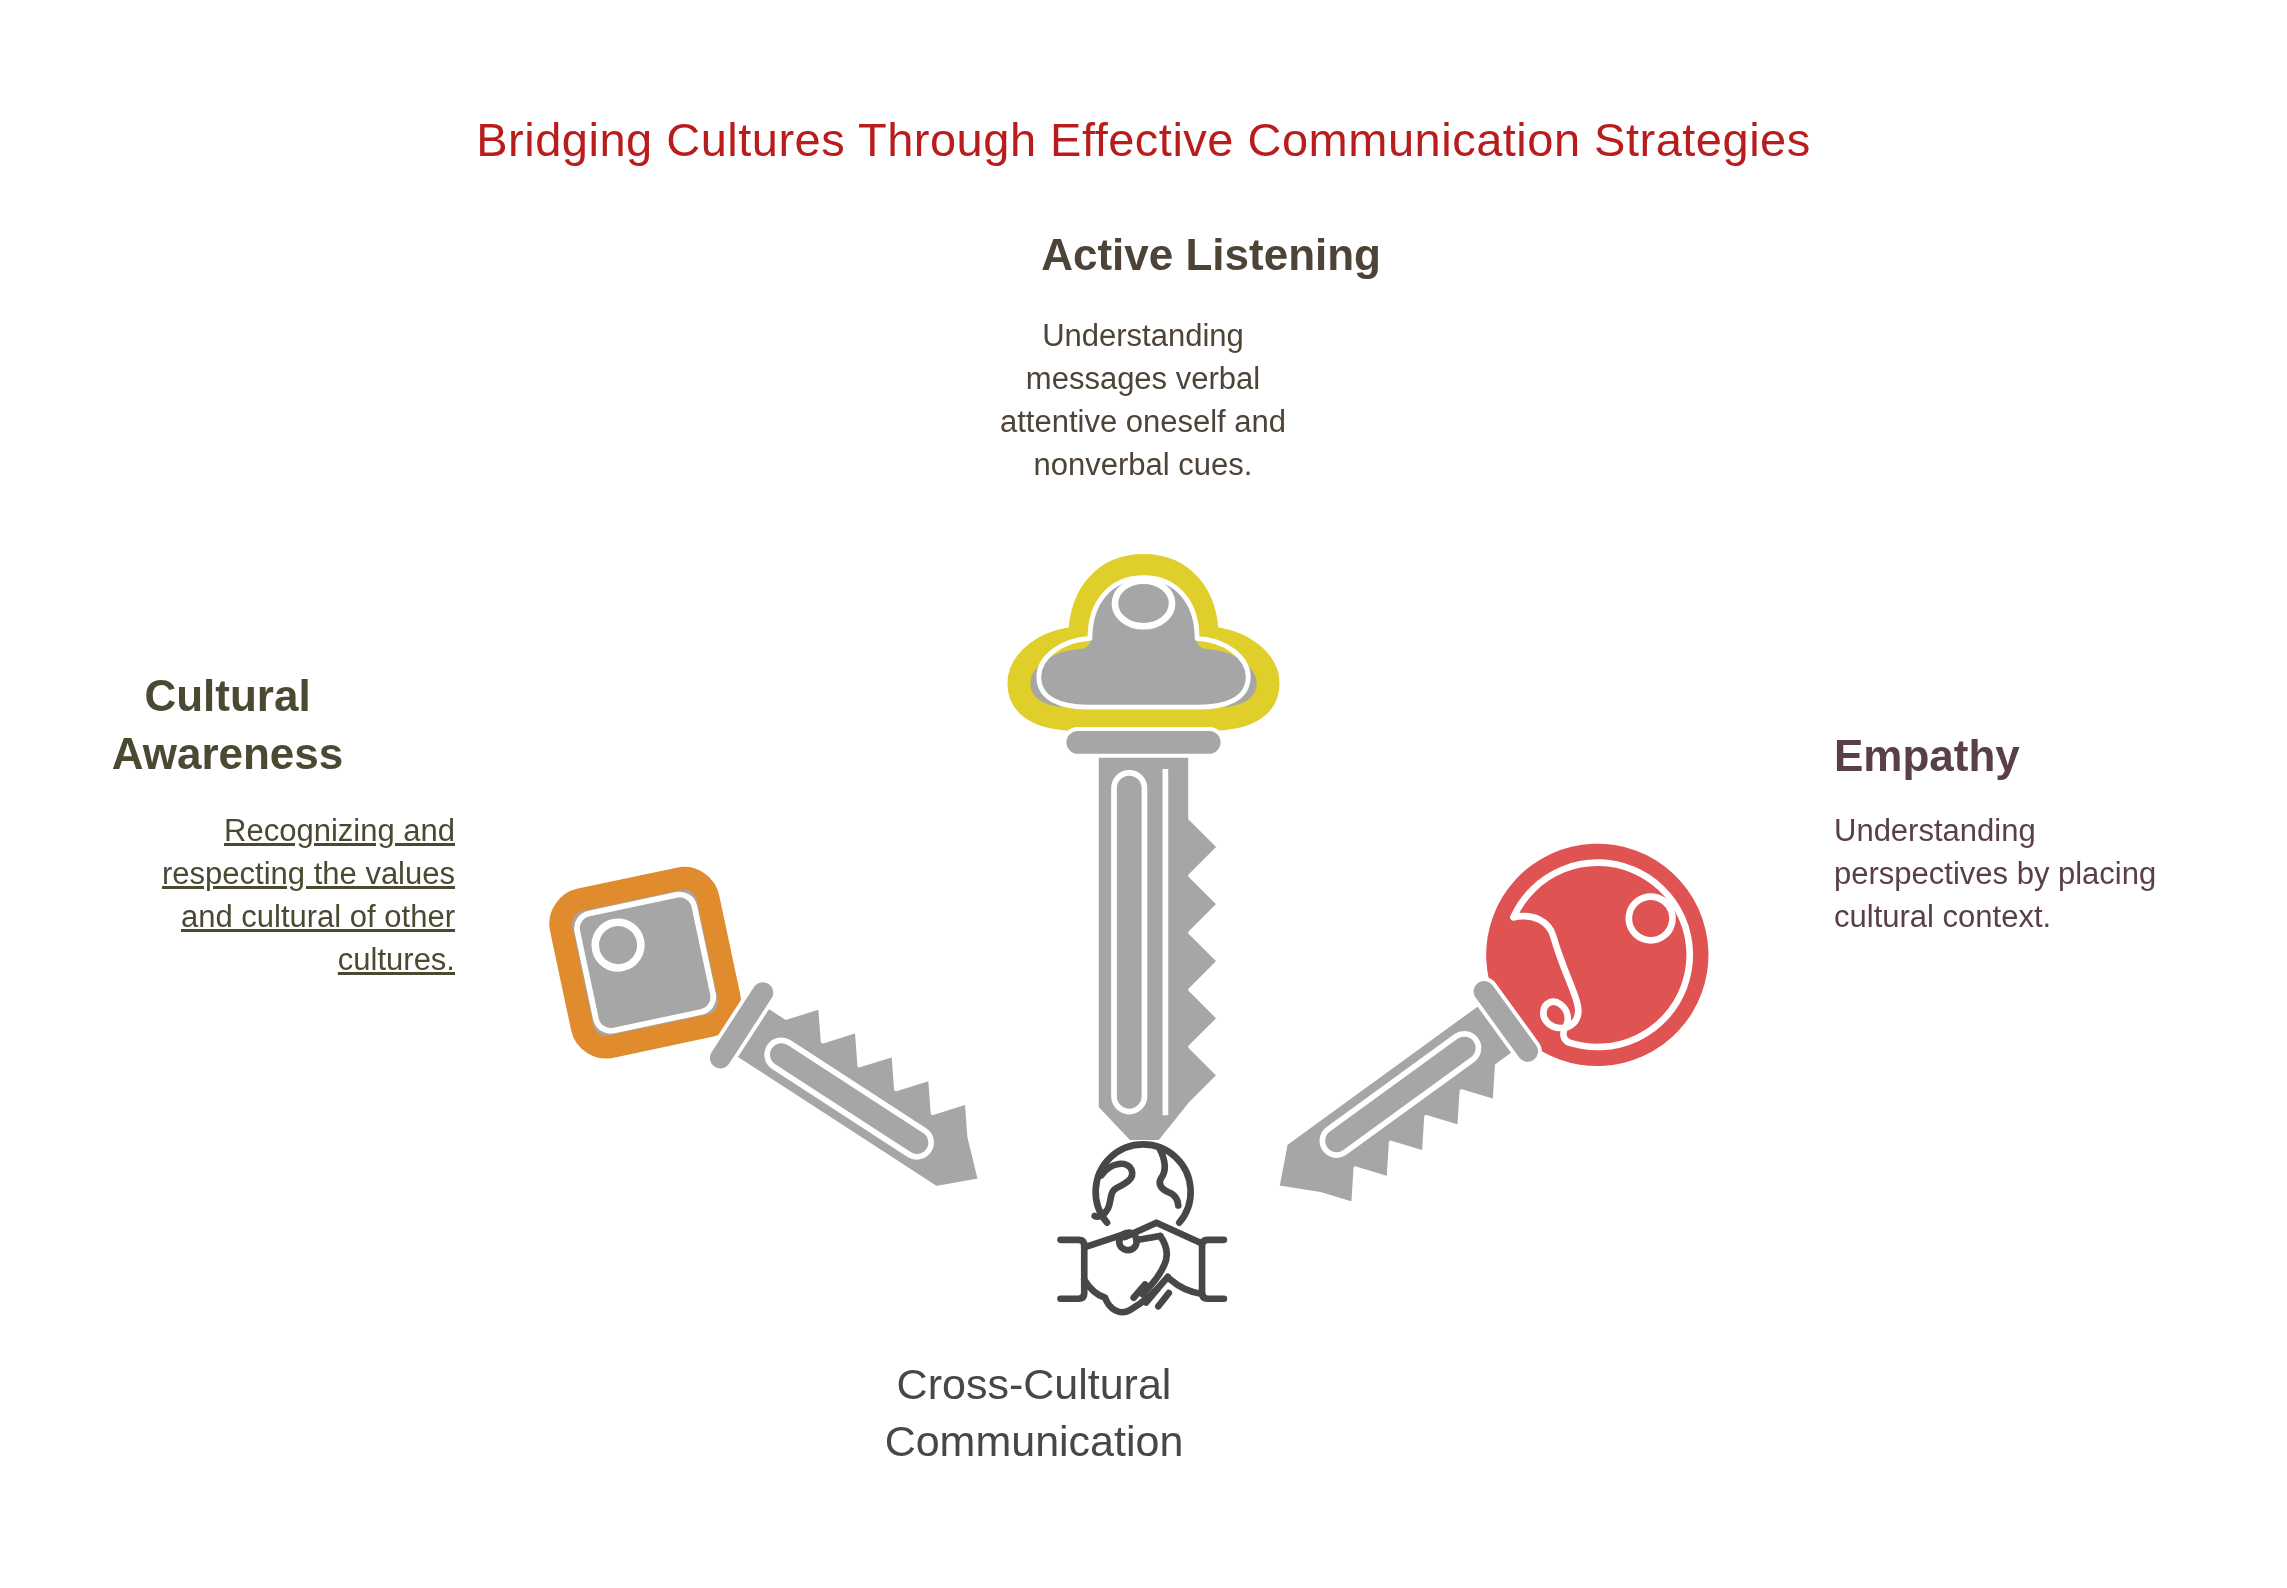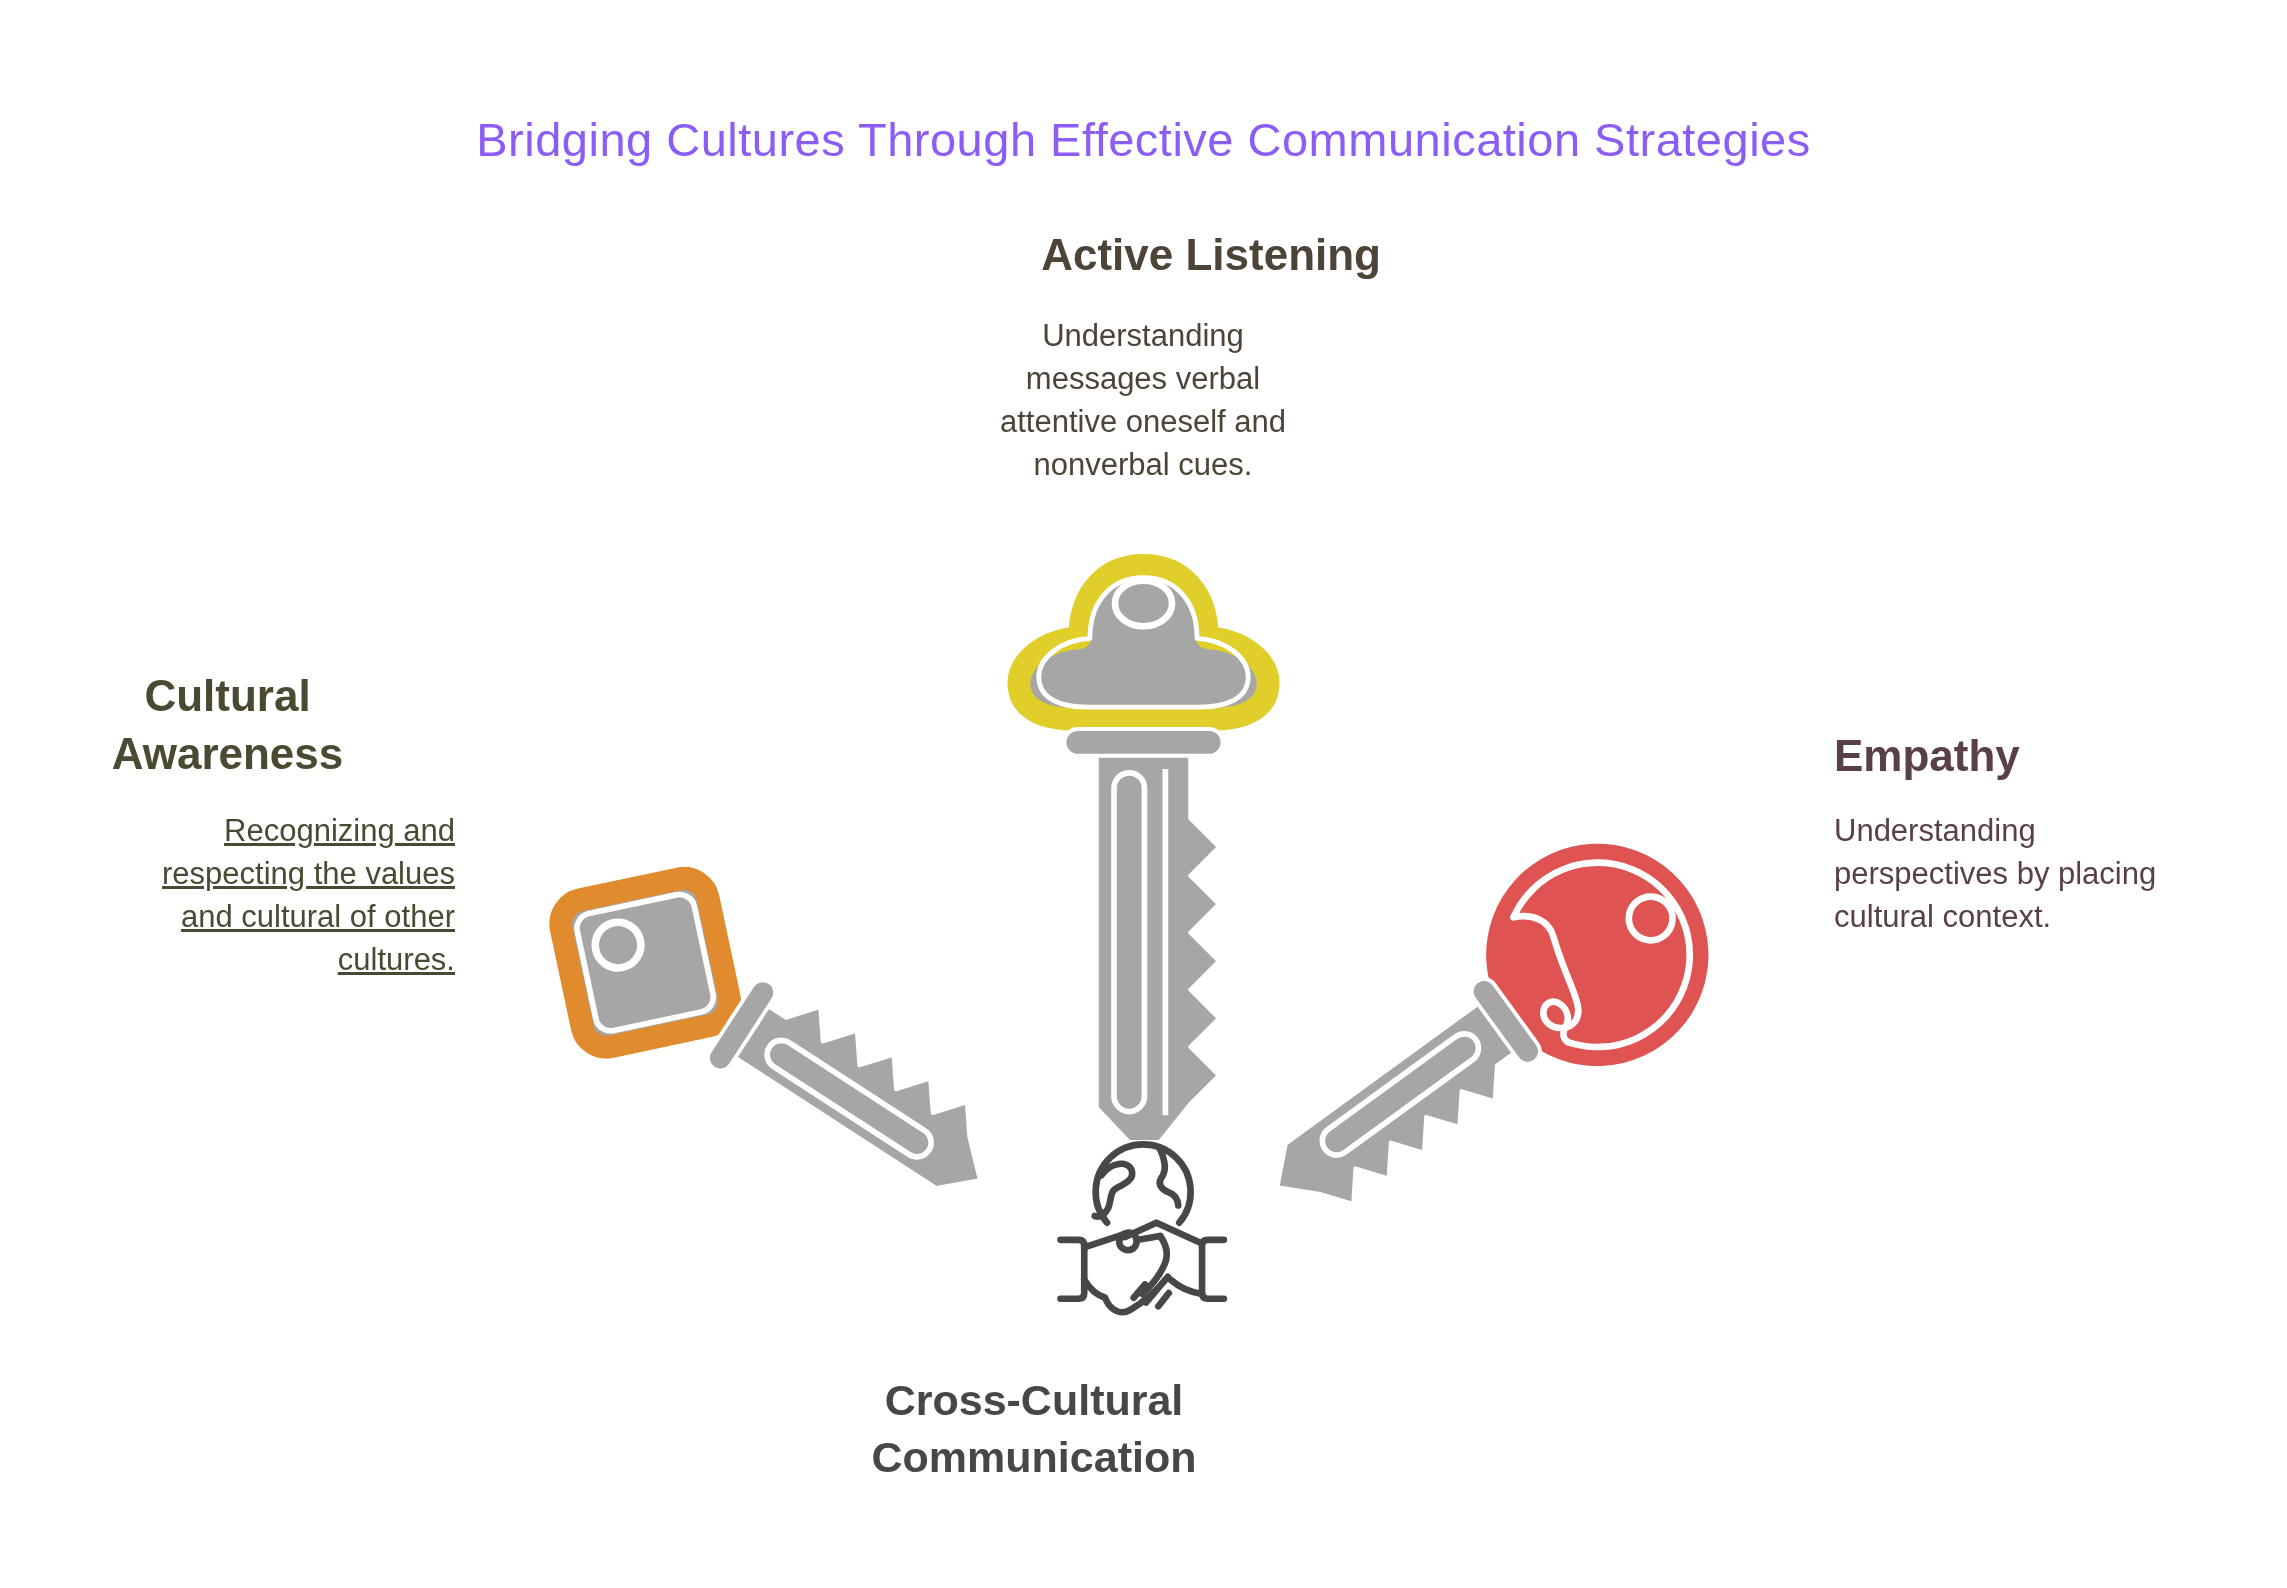--- a/index.html
+++ b/index.html
@@ -42,40 +42,39 @@
   .sec-cultural .sec-body    { left: 0px; top: 809px; width: 455px; text-align: right; position: absolute; text-decoration: underline; }
 
   .sec-empathy { color: #594046; }
   .sec-empathy .sec-heading { left: 1834px; top: 727px; width: 447px; text-align: left; position: absolute; }
   .sec-empathy .sec-body    { left: 1834px; top: 809px; width: 447px; text-align: left; position: absolute; }
 
   .center-label {
     left: 0; top: 1356px; width: 2068px;
     text-align: center;
     font-size: 43px;
-    font-weight: 700;
+    font-weight: 400;
     line-height: 57px;
     color: #474747;
-    margin-top: 16px;
   }
 
   svg.key { position: absolute; }
   .key-top   { left: 996px; top: 533px; }
   .key-left  { left: 483px;  top: 829px; transform: rotate(-57deg); transform-origin: 162px 133px; }
   .key-right { left: 1436px; top: 822px; transform: rotate(54deg);  transform-origin: 162px 133px; }
   .icon-center { position: absolute; left: 1027px; top: 1141px; }
 
   .hs { fill: none; stroke: #474747; stroke-width: 7; stroke-linecap: round; stroke-linejoin: round; }
 </style>
 </head>
 <body>
 
 <div id="canvas">
 
-  <div class="abs page-title" style="color: #8b5cf6;">Bridging Cultures Through Effective Communication Strategies</div>
+  <div class="abs page-title" style="color: #b91c1c;">Bridging Cultures Through Effective Communication Strategies</div>
 
   <div class="sec-active" style="color: rgb(77, 67, 55);">
     <div class="sec-heading">Active Listening</div>
     <div class="sec-body">
       <div>Understanding</div>
       <div>messages verbal</div>
       <div>attentive oneself and</div>
       <div>nonverbal cues.</div>
     </div>
   </div>

